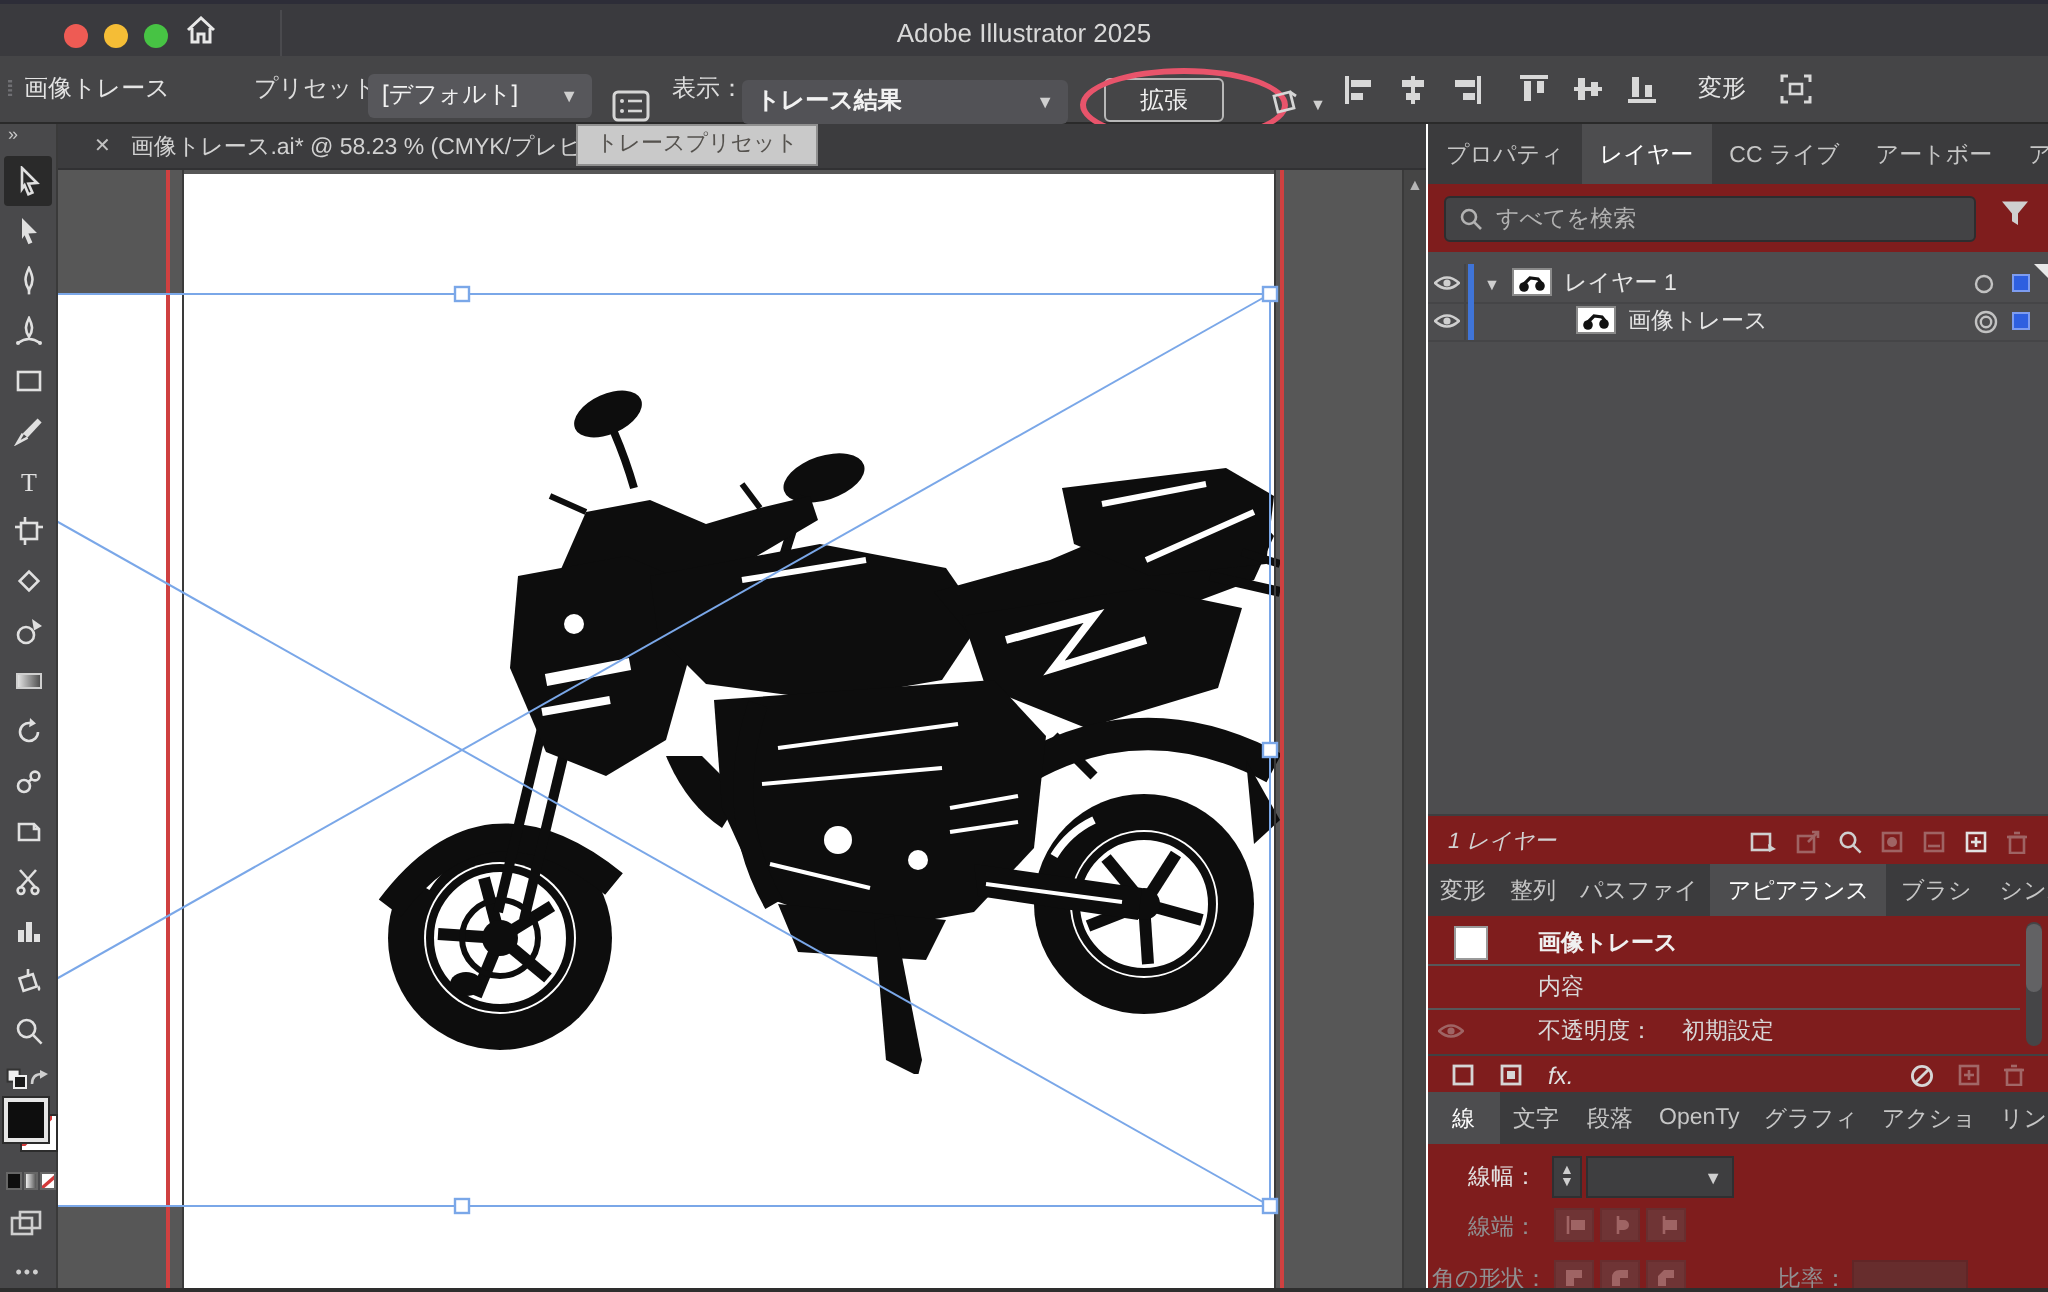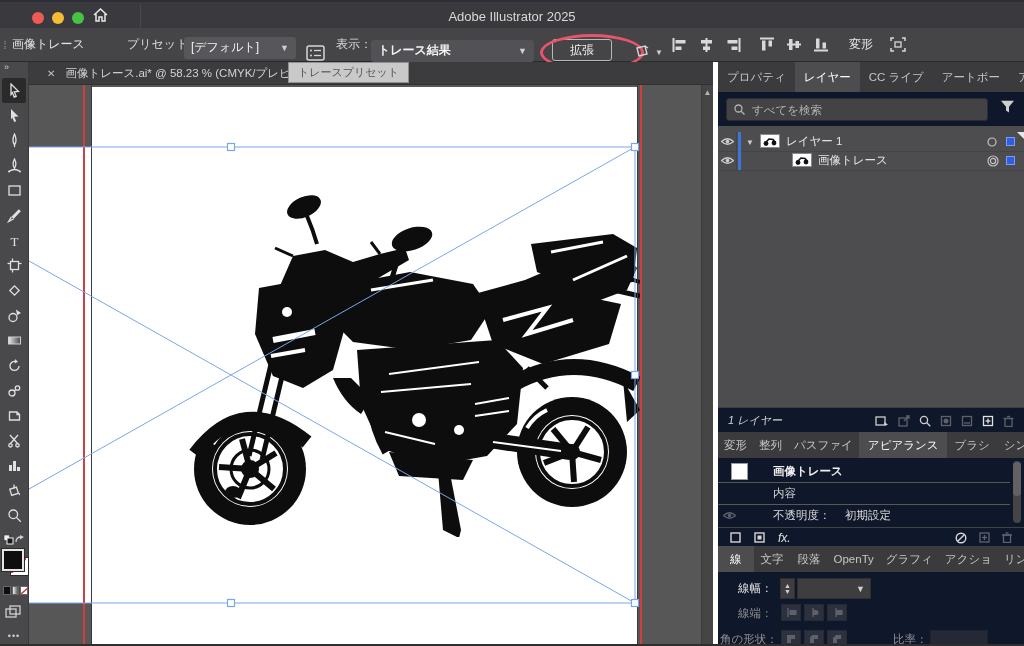--- a/index.html
+++ b/index.html
@@ -45,21 +45,21 @@
   
   .canvas{position:absolute;top:85px;left:29px;width:684px;height:561px;background:#575757;overflow:hidden;}
   .artboard{position:absolute;left:63px;top:2px;width:545px;bottom:0;background:#ffffff;}
   .image-rect{position:absolute;left:0;top:62px;width:606px;height:456px;background:#ffffff;}
   .ab-edge{position:absolute;top:0;bottom:0;width:1px;background:#3a3a3a;}
   .guide-red{position:absolute;top:0;bottom:0;width:2px;background:#cf4040;}
   .canvas-scroll{position:absolute;right:0;top:0;bottom:0;width:12px;background:#454545;border-left:1px solid #3a3a3a;box-sizing:border-box;}
   .canvas-scroll .up{color:#b5b5b5;font-size:8px;text-align:center;margin-top:3px;}
 
   
-  .panels{position:absolute;top:62px;left:713px;right:0;bottom:0;background:#0f172a;border-left:5px solid #ffffff;box-sizing:border-box;font-size:11.5px;color:#d8d8d8;}
+  .panels{position:absolute;top:62px;left:713px;right:0;bottom:0;background:#7f1d1d;border-left:1px solid #ffffff;box-sizing:border-box;font-size:11.5px;color:#d8d8d8;}
   .tabrow{position:absolute;left:0;right:0;background:#3b3b3d;display:flex;align-items:stretch;overflow:hidden;}
   .tab{display:flex;align-items:center;padding:0 9px;color:#c6c6c6;white-space:nowrap;}
   .tab.active{background:#4d4d4f;color:#ffffff;align-items:center;}
   .searchbox{position:absolute;left:8px;top:6px;right:36px;height:23px;background:#434345;border:1px solid #2d2d2f;border-radius:3px;display:flex;align-items:center;box-sizing:border-box;}
   .searchbox input{background:transparent;border:none;outline:none;color:#c8c8c8;font-size:11.5px;width:100%;font-family:inherit;}
   .searchbox input::placeholder{color:#b2b2b2;opacity:1;}
   .layer-row{position:absolute;left:0;right:0;height:19px;border-bottom:1px solid #454547;}
   .lr-blue{position:absolute;left:20px;top:0;bottom:0;width:3px;background:#3f74d8;}
   .lr-sep{position:absolute;left:18px;top:0;bottom:0;width:1px;background:#444446;}
   .lthumb{position:absolute;top:2px;width:20px;height:14px;background:#fff;border:1px solid #8a8a8a;box-sizing:border-box;}

